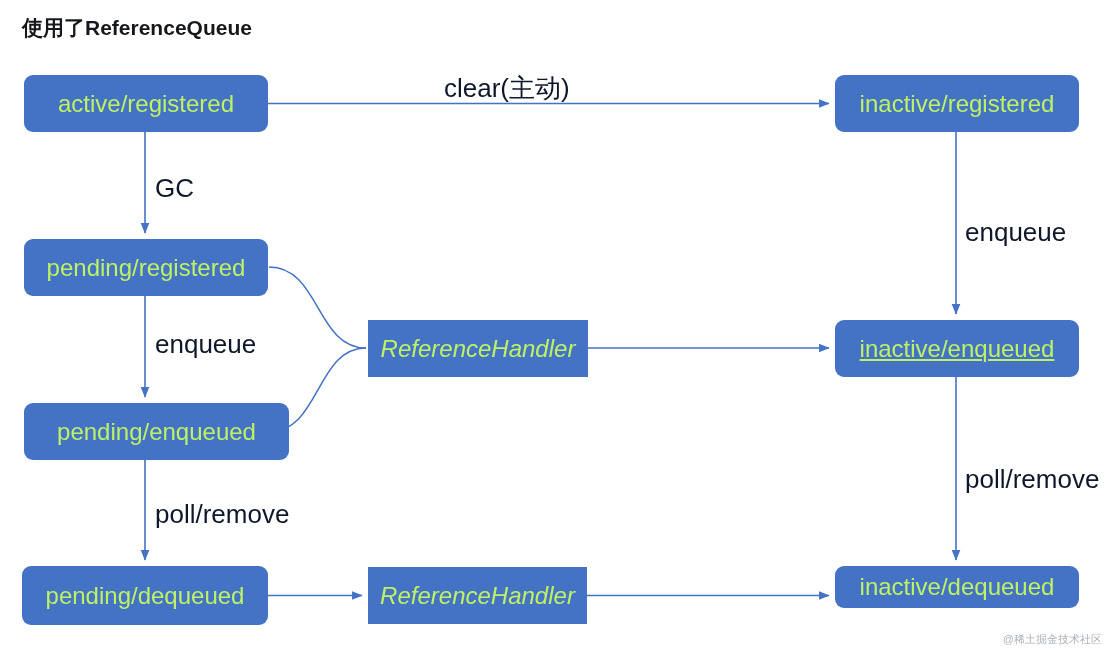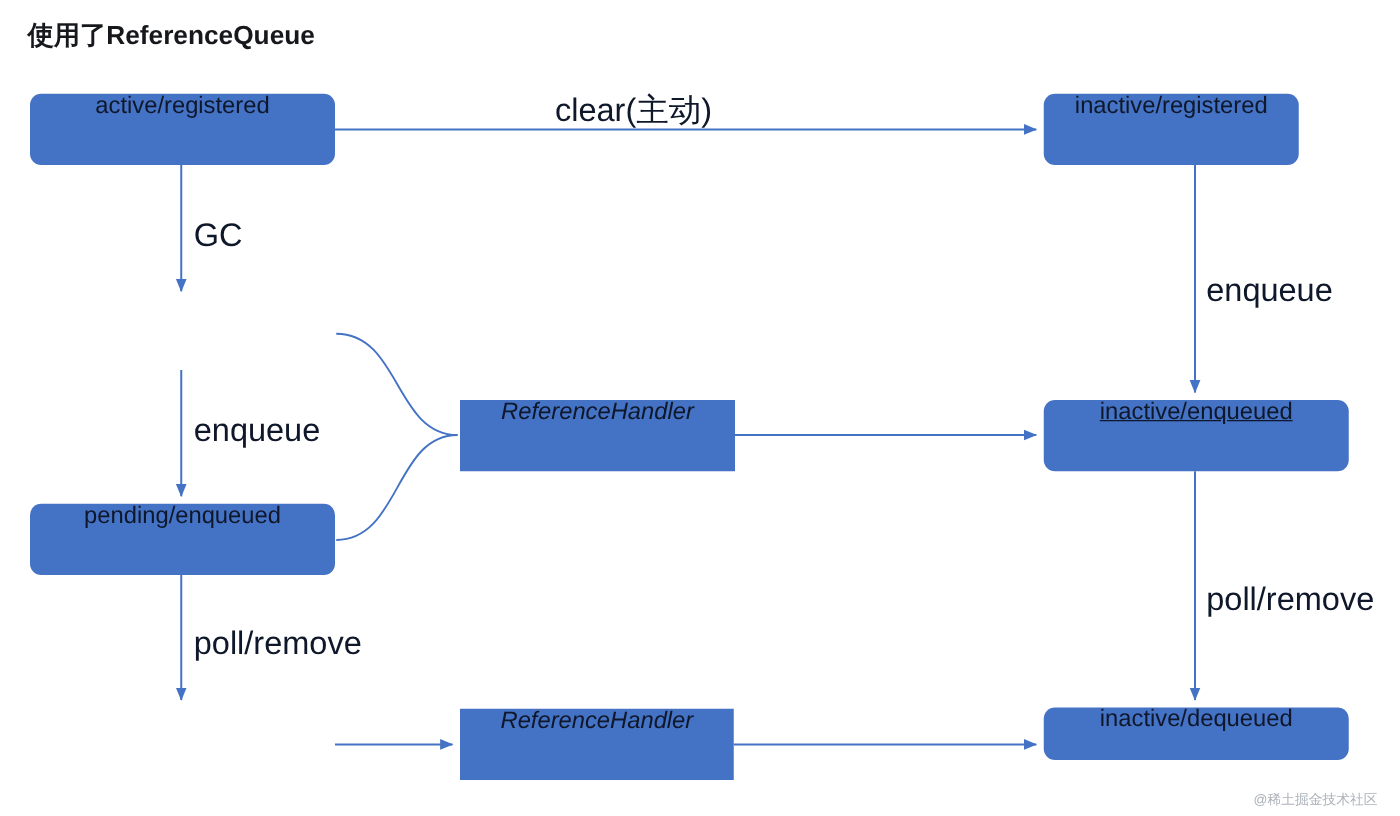--- a/index.html
+++ b/index.html
@@ -43,23 +43,24 @@
     z-index: 1;
     pointer-events: none;
   }
 
   
   .node {
     position: absolute;
     z-index: 2;
     box-sizing: border-box;
     display: flex;
+    align-items: center;
     background: #4472c4;
-    color: #0f172a;
-    font-size: 19px;
+    color: #bef264;
+    font-size: 24px;
     line-height: 1;
     white-space: nowrap;
   }
   .node.rounded {
     border-radius: 9px;
     justify-content: center;
   }
   .node.rect {
     border-radius: 0px;
     justify-content: center;
@@ -126,37 +127,43 @@
 
     <line x1="268" y1="595.5" x2="362" y2="595.5" stroke="#4472C4" stroke-width="1.6" marker-end="url(#arrowhead)"></line>
 
     <line x1="587" y1="595.5" x2="829" y2="595.5" stroke="#4472C4" stroke-width="1.6" marker-end="url(#arrowhead)"></line>
   </svg>
 
   <div class="node rounded" style="left:24px; top:75px; width:244px; height:57px;">
     <span class="node-label">active/registered</span>
   </div>
 
-  <div class="node rounded" style="left:835px; top:75px; width:204px; height:57px;">
+  <div class="node rounded" style="left:835px; top:75px; width:244px; height:57px;">
     <span class="node-label">inactive/registered</span>
   </div>
 
+  <div class="node rounded" style="left:24px; top:239px; width:244px; height:57px;">
+    <span class="node-label">pending/registered</span>
+  </div>
 
   <div class="node rect" style="left:368px; top:320px; width:220px; height:57px;">
     <span class="node-label">ReferenceHandler</span>
   </div>
 
   <div class="node rounded" style="left:835px; top:320px; width:244px; height:57px;text-decoration:underline;">
     <span class="node-label">inactive/enqueued</span>
   </div>
 
-  <div class="node rounded" style="left:24px; top:403px; width:244px; height:57px;">
+  <div class="node rounded" style="left:24px; top:403px; width:265px; height:57px;">
     <span class="node-label">pending/enqueued</span>
   </div>
 
+  <div class="node rounded" style="left:22px; top:566px; width:246px; height:59px;">
+    <span class="node-label">pending/dequeued</span>
+  </div>
 
   <div class="node rect" style="left:368px; top:567px; width:219px; height:57px;">
     <span class="node-label">ReferenceHandler</span>
   </div>
 
   <div class="node rounded" style="left:835px; top:566px; width:244px; height:42px;">
     <span class="node-label">inactive/dequeued</span>
   </div>
 
   <div class="edge-label" style="left:444px; top:75px;">clear(主动)</div>

